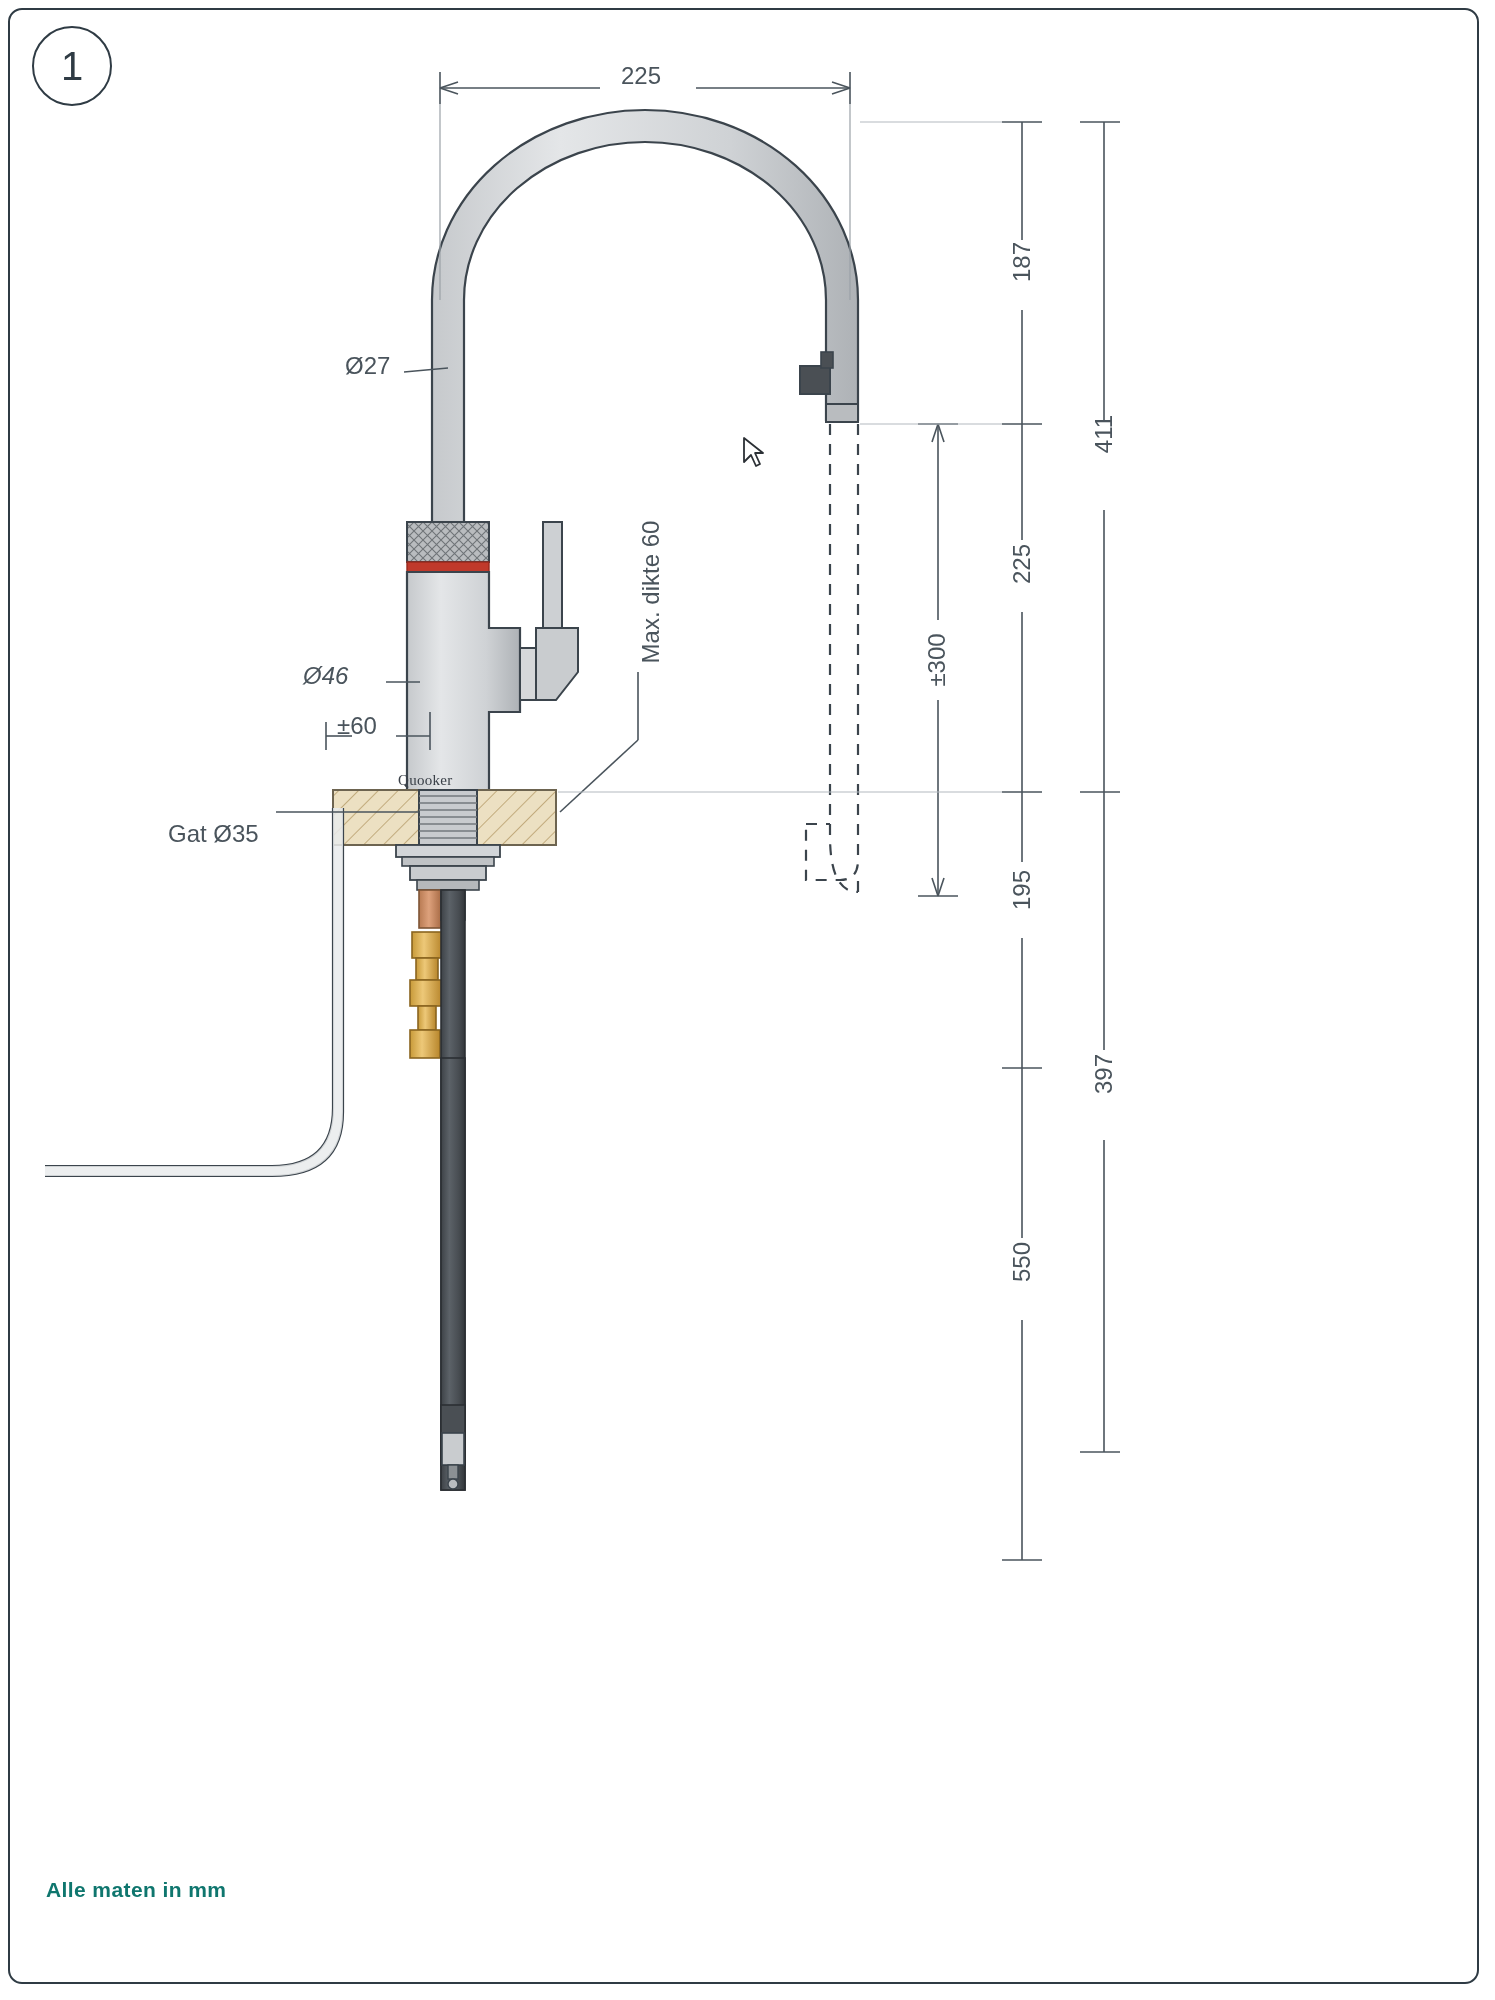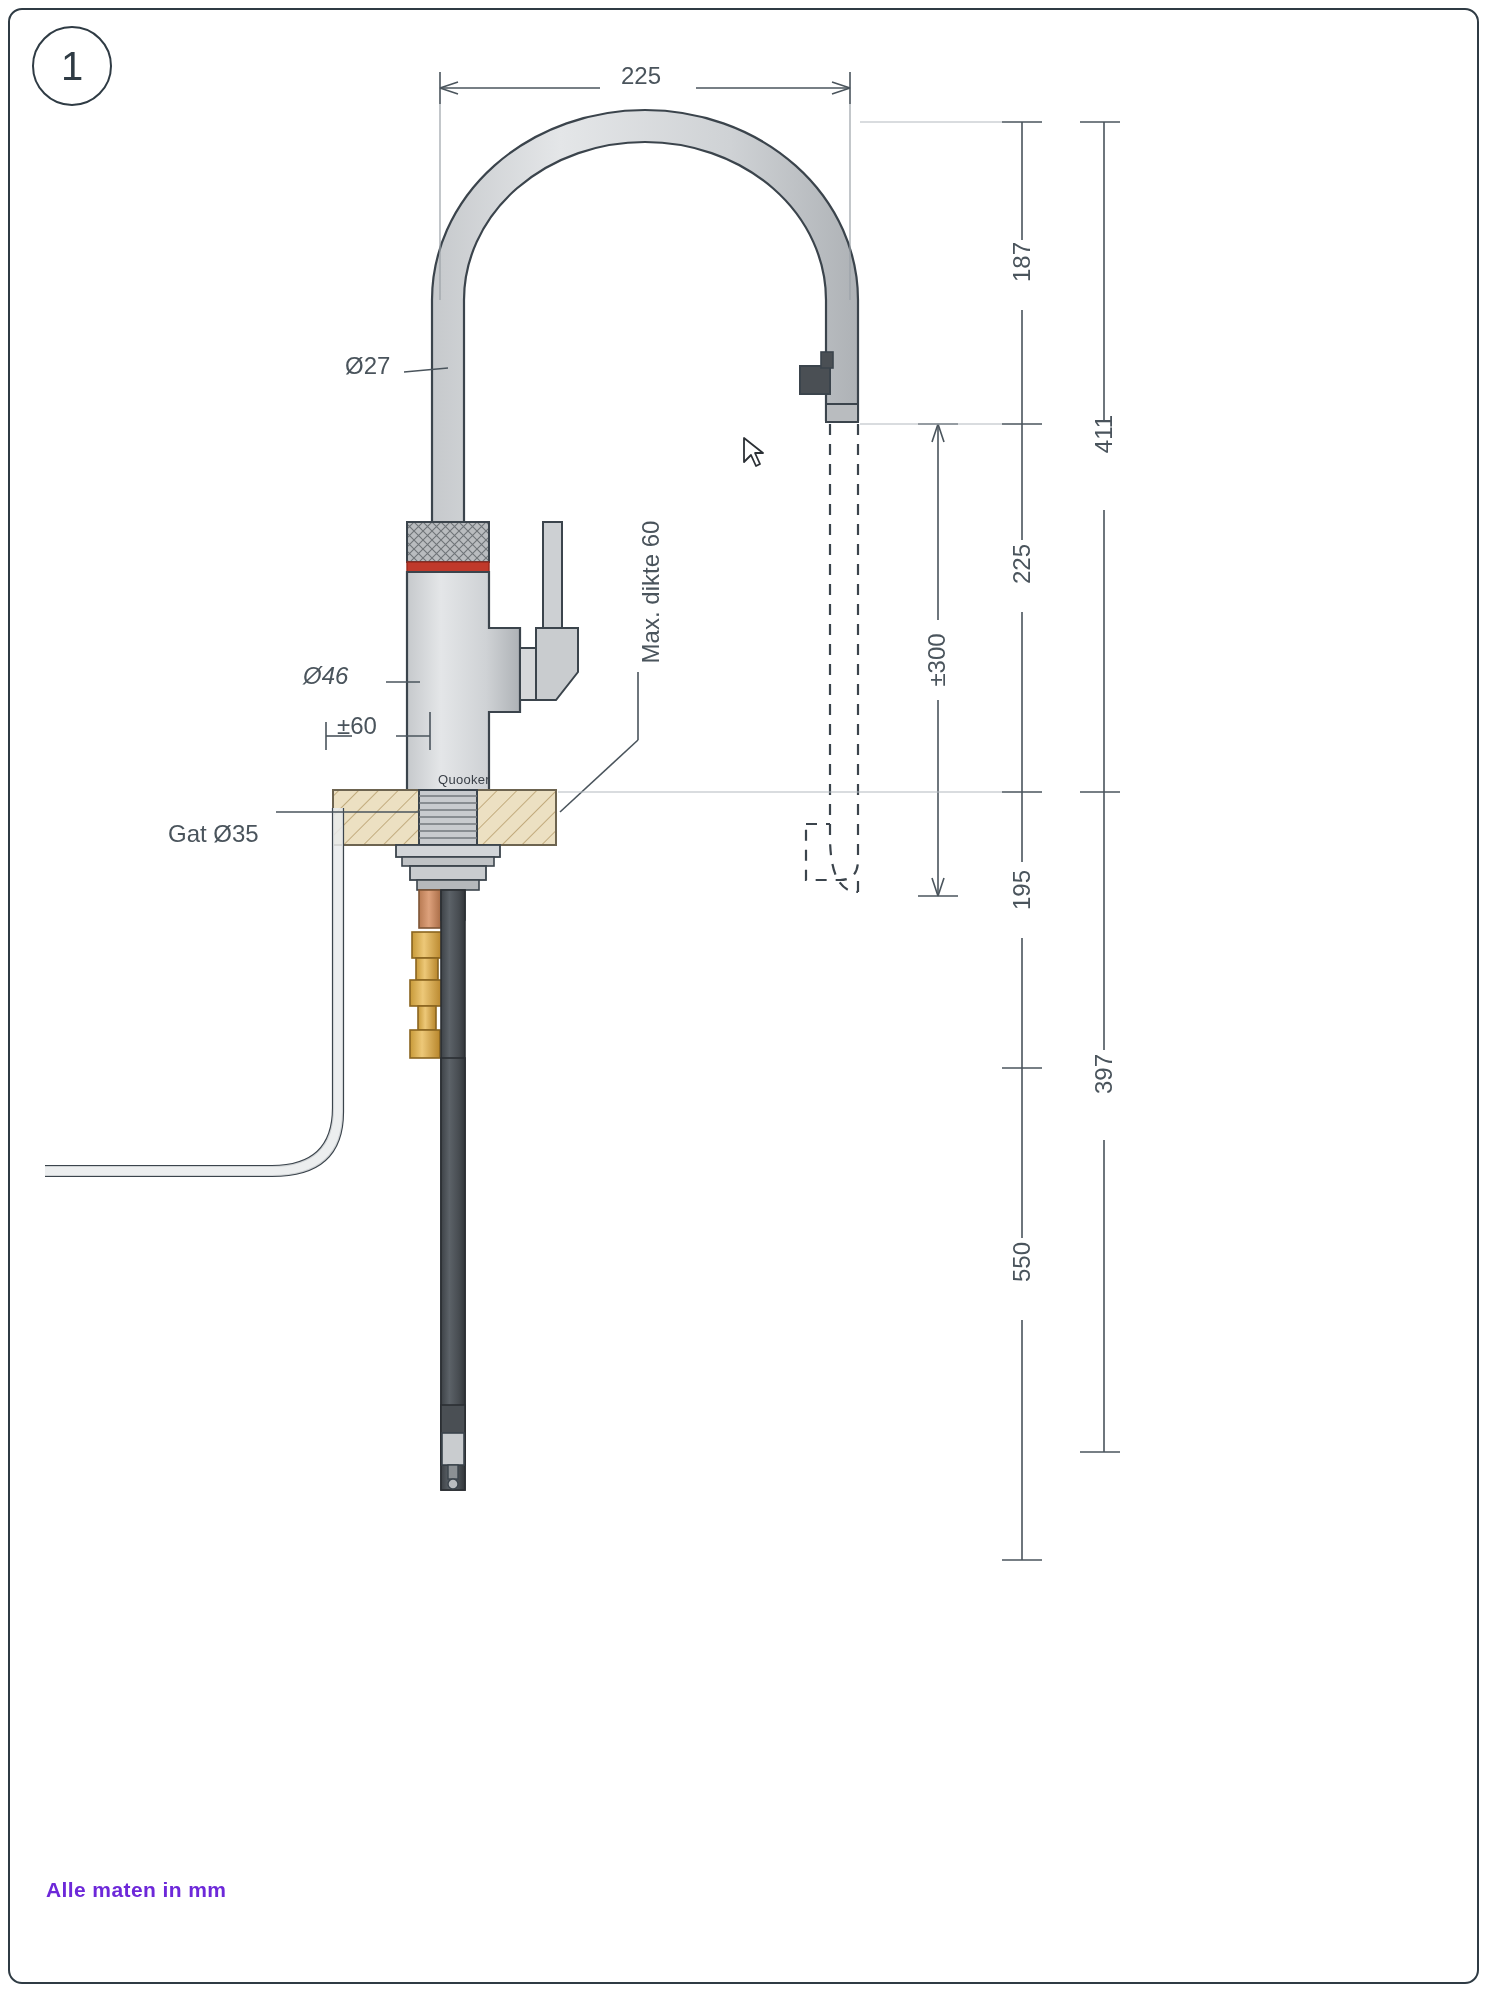--- a/index.html
+++ b/index.html
@@ -44,21 +44,21 @@
     text-align: center;
     font-family: "Liberation Sans", sans-serif;
   }
   
   #footer-note {
     position: absolute;
     left: 46px;
     top: 1878px;
     font-size: 21px;
     font-weight: bold;
-    color: #6d28d9;
+    color: #0f766e;
     letter-spacing: 0.4px;
   }
   
   #drawing {
     position: absolute;
     left: 0;
     top: 0;
     width: 1495px;
     height: 2000px;
   }
@@ -74,25 +74,24 @@
     transform: rotate(-90deg);
   }
   .lead-label {
     position: absolute;
     font-size: 24px;
     color: #4a545c;
     white-space: nowrap;
   }
   .brand-label {
     position: absolute;
-    font-size: 13px;
+    font-size: 15px;
     color: #3a4048;
     letter-spacing: 0.3px;
-    font-family: Liberation Sans, sans-serif;
-    margin-left: 40px;
+    font-family: Liberation Serif, serif;
   }
   #cursor {
     position: absolute;
     left: 741px;
     top: 436px;
     width: 26px;
     height: 34px;
   }
 </style>
 </head>

